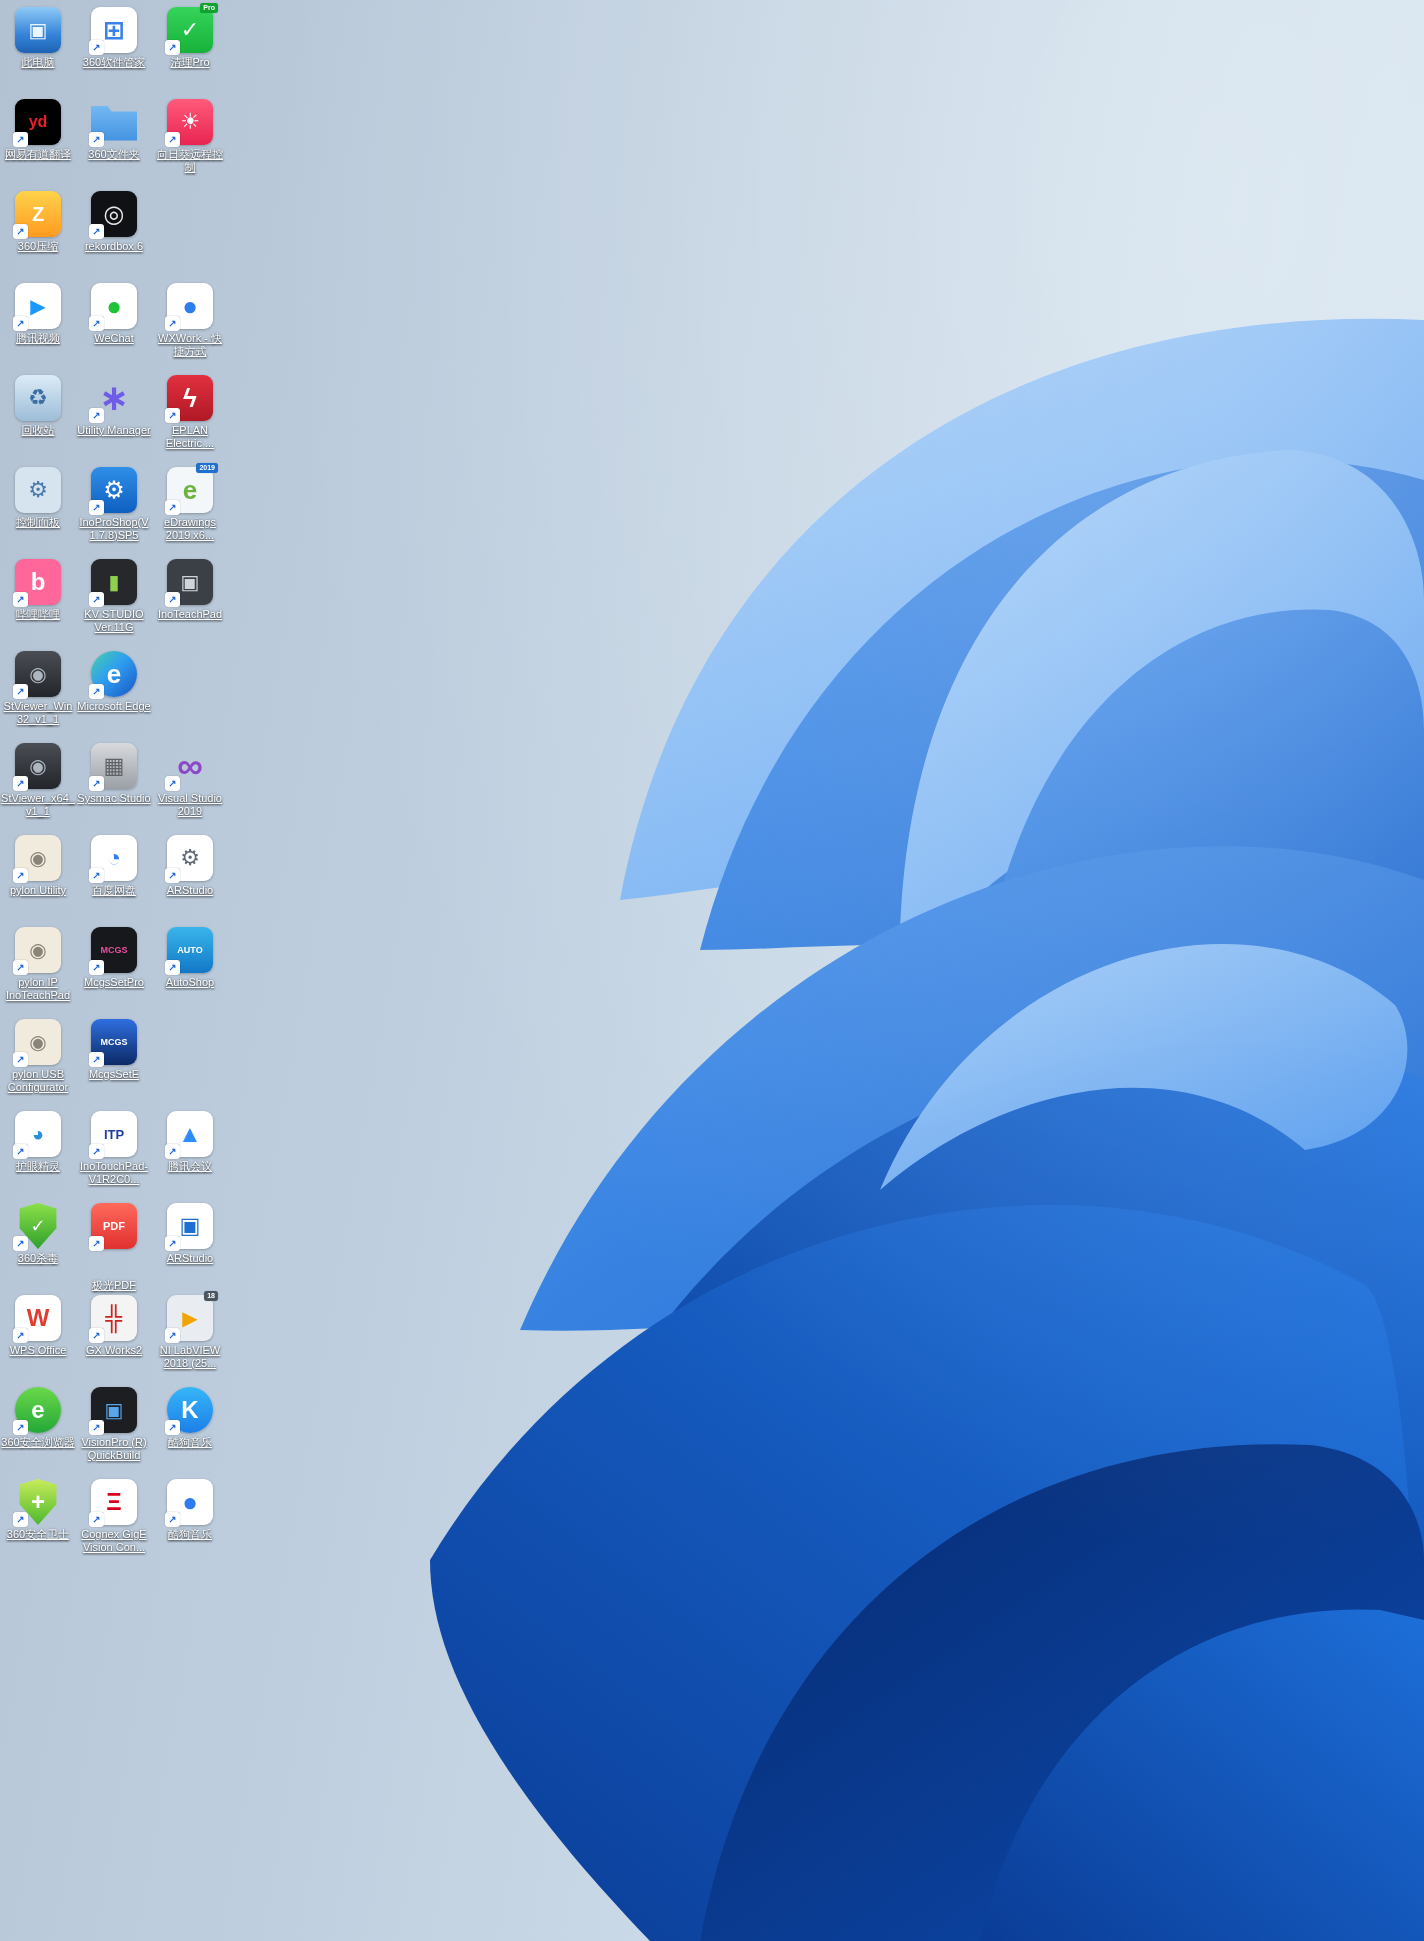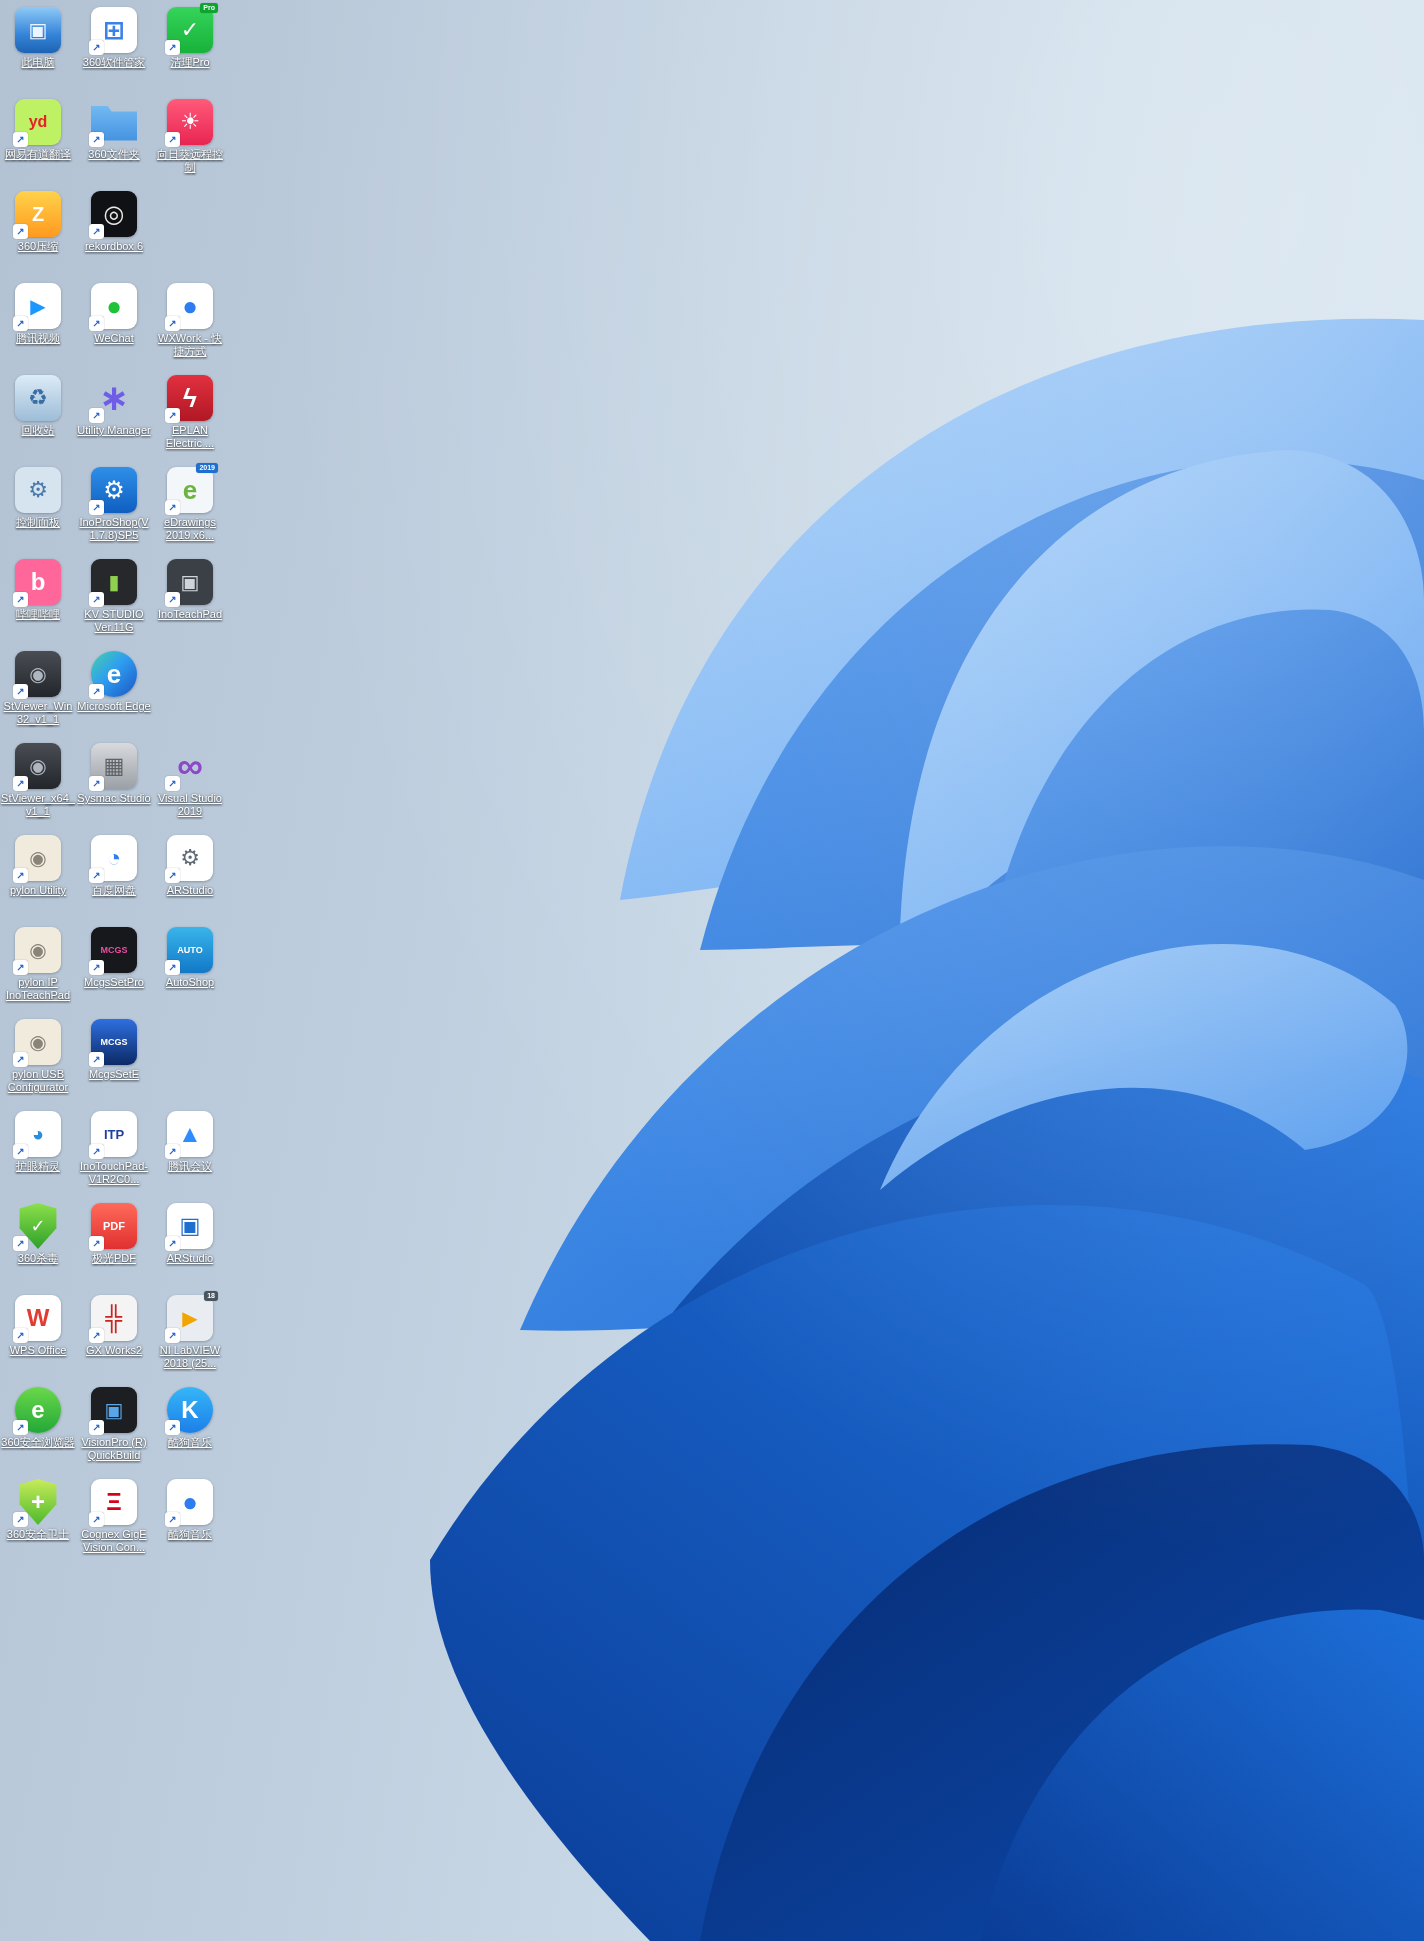--- a/index.html
+++ b/index.html
@@ -91,21 +91,21 @@
     <div class="ic">
       <div class="bgbox shape-rounded" style="background: linear-gradient(rgb(142, 201, 247) 0%, rgb(53, 132, 216) 60%, rgb(29, 99, 180) 100%);">
         <span class="glyph" style="color: rgb(234, 245, 255); font-size: 20px;">▣</span>
       </div>
 
     </div>
     <span class="label">此电脑</span>
   </div>
     <div class="cell" style="left: 0px; top: 96px;">
     <div class="ic">
-      <div class="bgbox shape-rounded" style="background: #bef264; justify-content: center;">
+      <div class="bgbox shape-rounded" style="background: #000000; justify-content: center;">
         <span class="glyph" style="color: rgb(230, 33, 41); font-size: 16px;">yd</span>
       </div>
       <span class="shortcut">↗</span>
 
     </div>
     <span class="label">网易有道翻译</span>
   </div>
     <div class="cell" style="left: 0px; top: 188px;">
     <div class="ic">
       <div class="bgbox shape-rounded" style="background: linear-gradient(rgb(255, 210, 74), rgb(255, 154, 31));">
@@ -377,21 +377,21 @@
     <div class="cell" style="left: 76px; top: 1108px;">
     <div class="ic">
       <div class="bgbox shape-rounded" style="background: rgb(255, 255, 255);">
         <span class="glyph" style="color: rgb(31, 63, 158); font-size: 13px;">ITP</span>
       </div>
       <span class="shortcut">↗</span>
 
     </div>
     <span class="label">InoTouchPad-V1R2C0...</span>
   </div>
-    <div class="cell" style="left: 76px; top: 1200px;">
+    <div class="cell" style="left: 76px; top: 1200px; justify-content: space-between;">
     <div class="ic">
       <div class="bgbox shape-rounded" style="background: linear-gradient(rgb(255, 106, 90), rgb(224, 48, 48));">
         <span class="glyph" style="color: rgb(255, 255, 255); font-size: 11px;">PDF</span>
       </div>
       <span class="shortcut">↗</span>
 
     </div>
     <span class="label">极光PDF</span>
   </div>
     <div class="cell" style="left: 76px; top: 1292px;">

